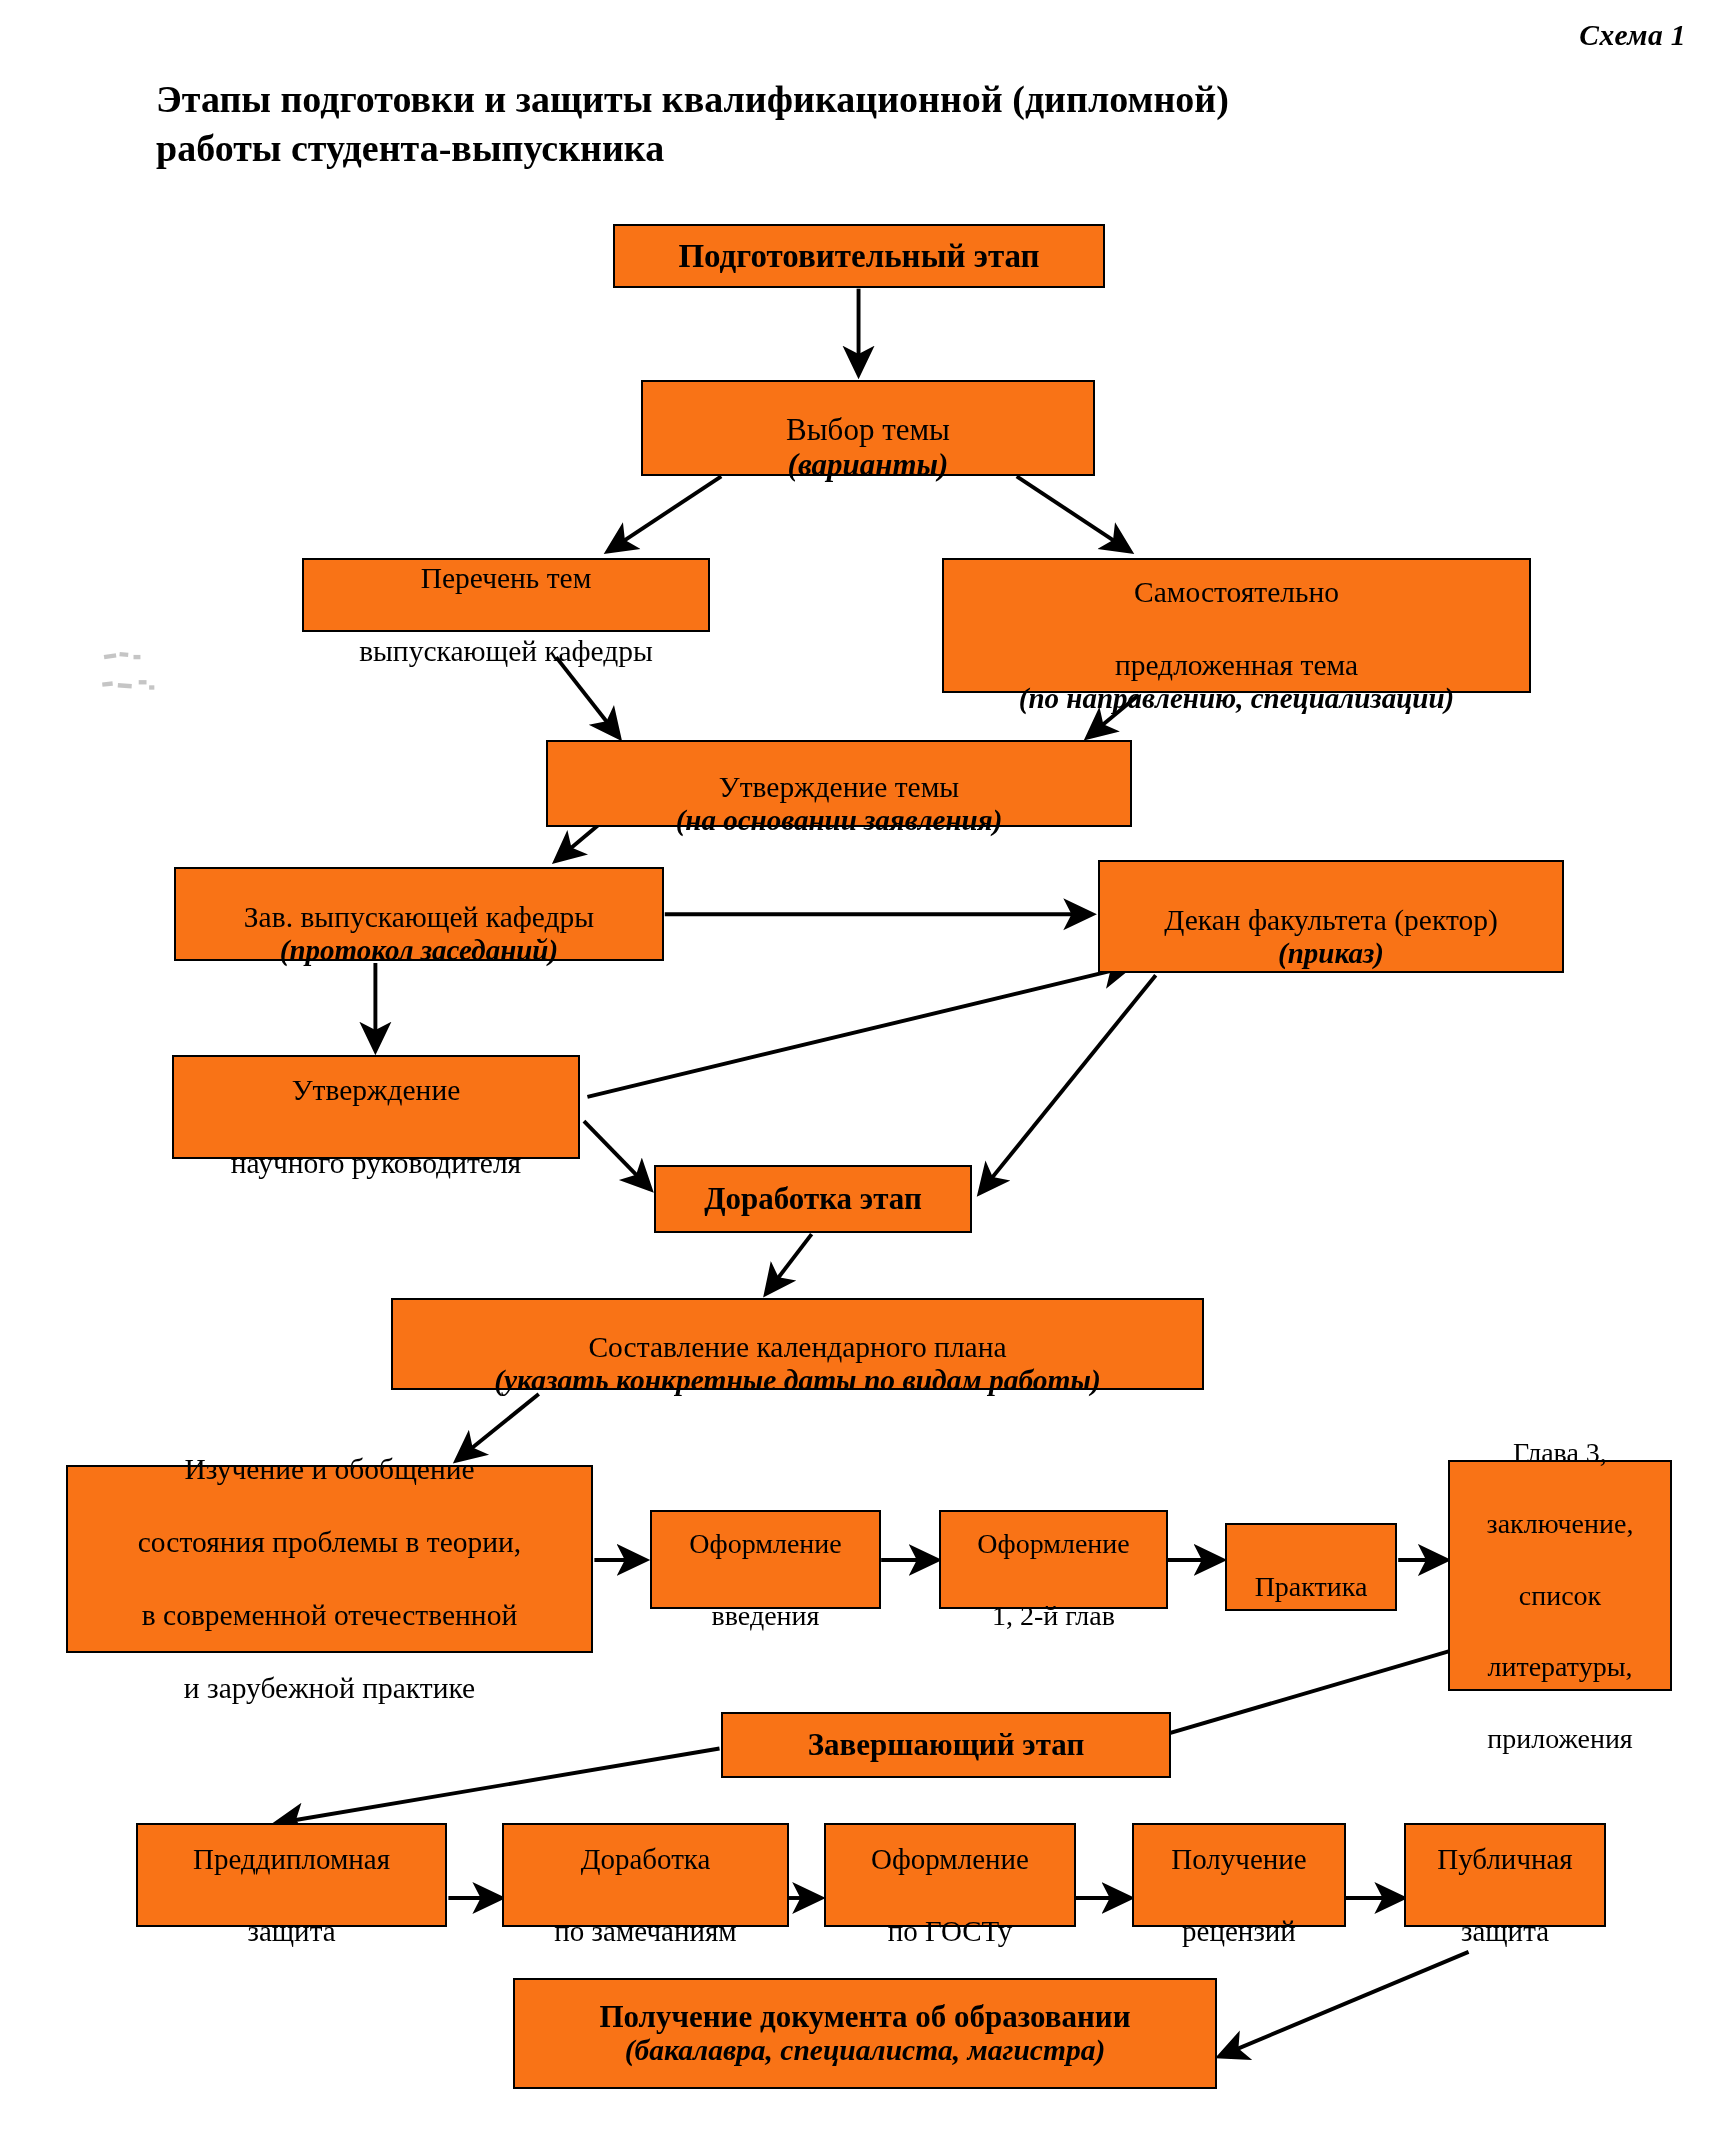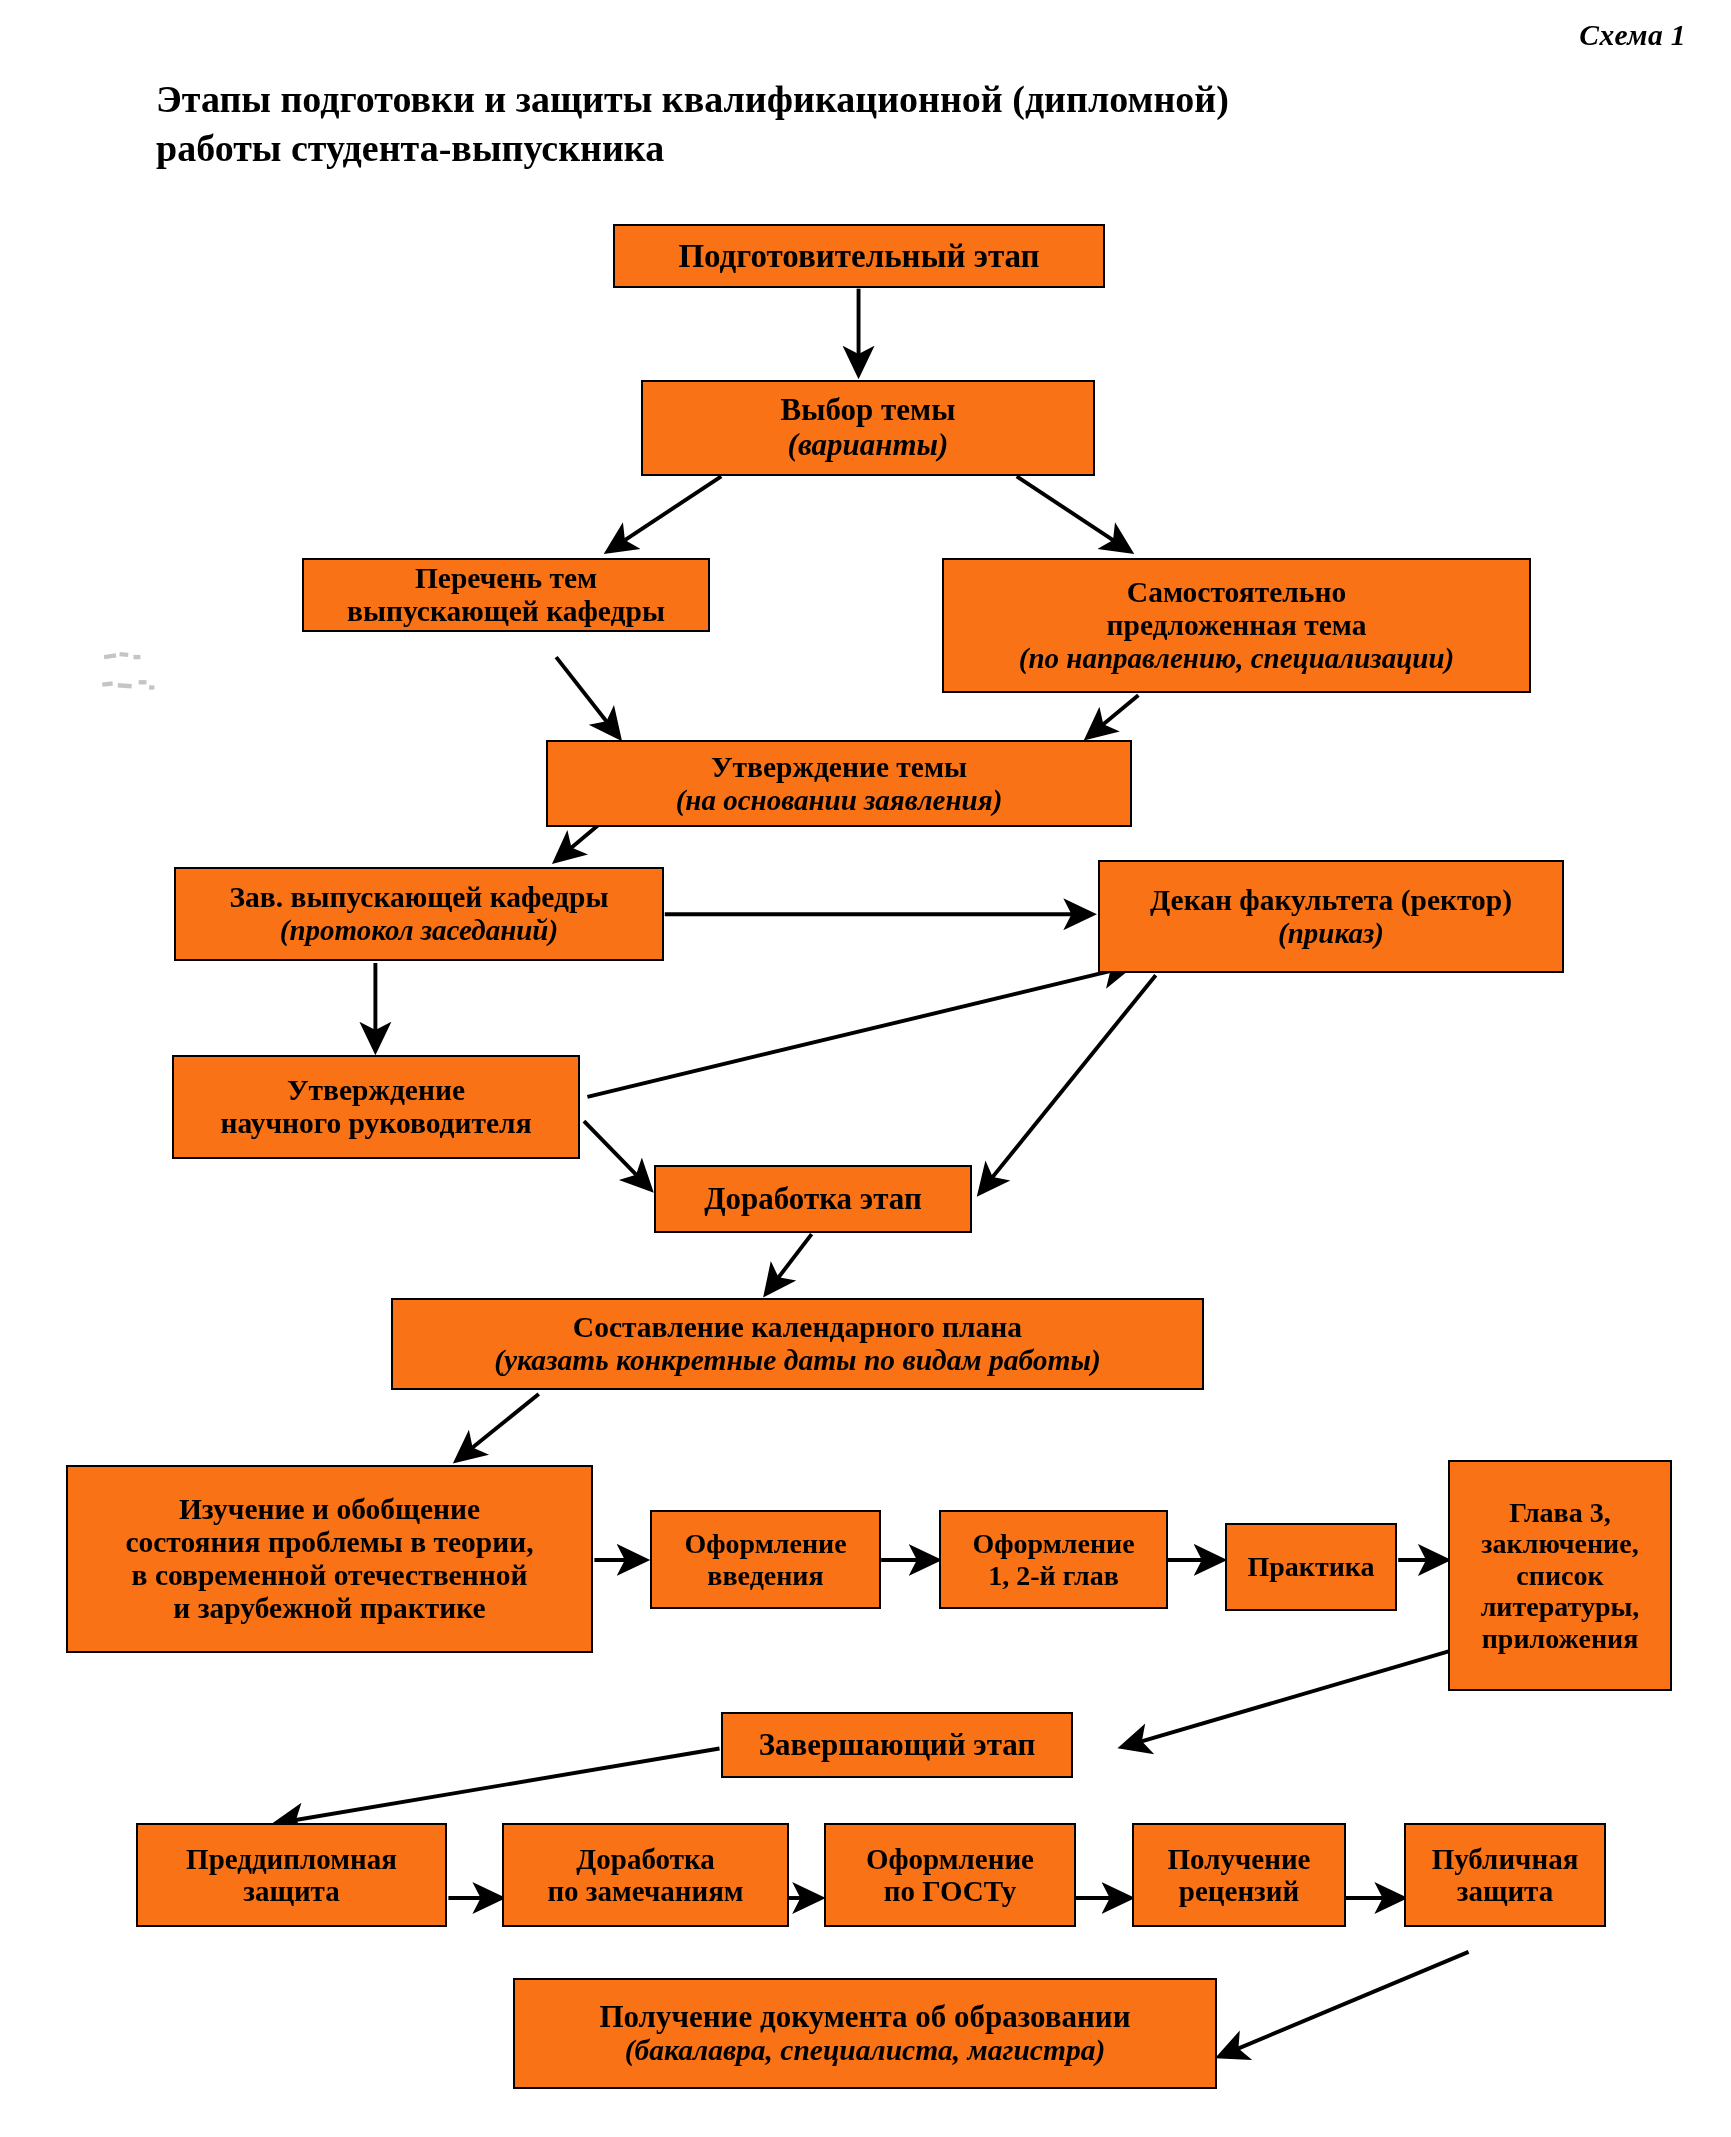--- a/index.html
+++ b/index.html
@@ -57,21 +57,21 @@
     line-height: 1.12;
     padding: 1.7px 5.2px;
     z-index: 3;
   }
   .node .ln {
     display: block;
     white-space: nowrap;
   }
   .t-bold { font-weight: bold; }
   .t-ital { font-style: italic; font-weight: bold; }
-  .t-reg  { font-weight: bold; }
+  .t-reg  { font-weight: normal; margin-top: 40px; }
   .fs-38 { font-size: 33px; }
   .fs-36 { font-size: 31px; }
   .fs-34 { font-size: 29.5px; }
   .fs-33 { font-size: 29px; }
   .fs-32 { font-size: 28px; }
   svg.links {
     position: absolute;
     left: 0;
     top: 0;
     width: 1731px;
@@ -242,21 +242,21 @@
   </div>
 
   <div class="node" style="left:1448px; top:1460px; width:224px; height:231px;">
     <span class="ln t-reg fs-32">Глава 3,</span>
     <span class="ln t-reg fs-32">заключение,</span>
     <span class="ln t-reg fs-32">список</span>
     <span class="ln t-reg fs-32">литературы,</span>
     <span class="ln t-reg fs-32">приложения</span>
   </div>
 
-  <div class="node" style="left:721px; top:1712px; width:352px; height:66px;">
+  <div class="node" style="left:721px; top:1712px; width:450px; height:66px;">
     <span class="ln t-bold fs-36">Завершающий этап</span>
   </div>
 
   <div class="node" style="left:136px; top:1823px; width:311px; height:104px;">
     <span class="ln t-reg fs-33">Преддипломная</span>
     <span class="ln t-reg fs-33">защита</span>
   </div>
 
   <div class="node" style="left:502px; top:1823px; width:287px; height:104px;">
     <span class="ln t-reg fs-33">Доработка</span>

